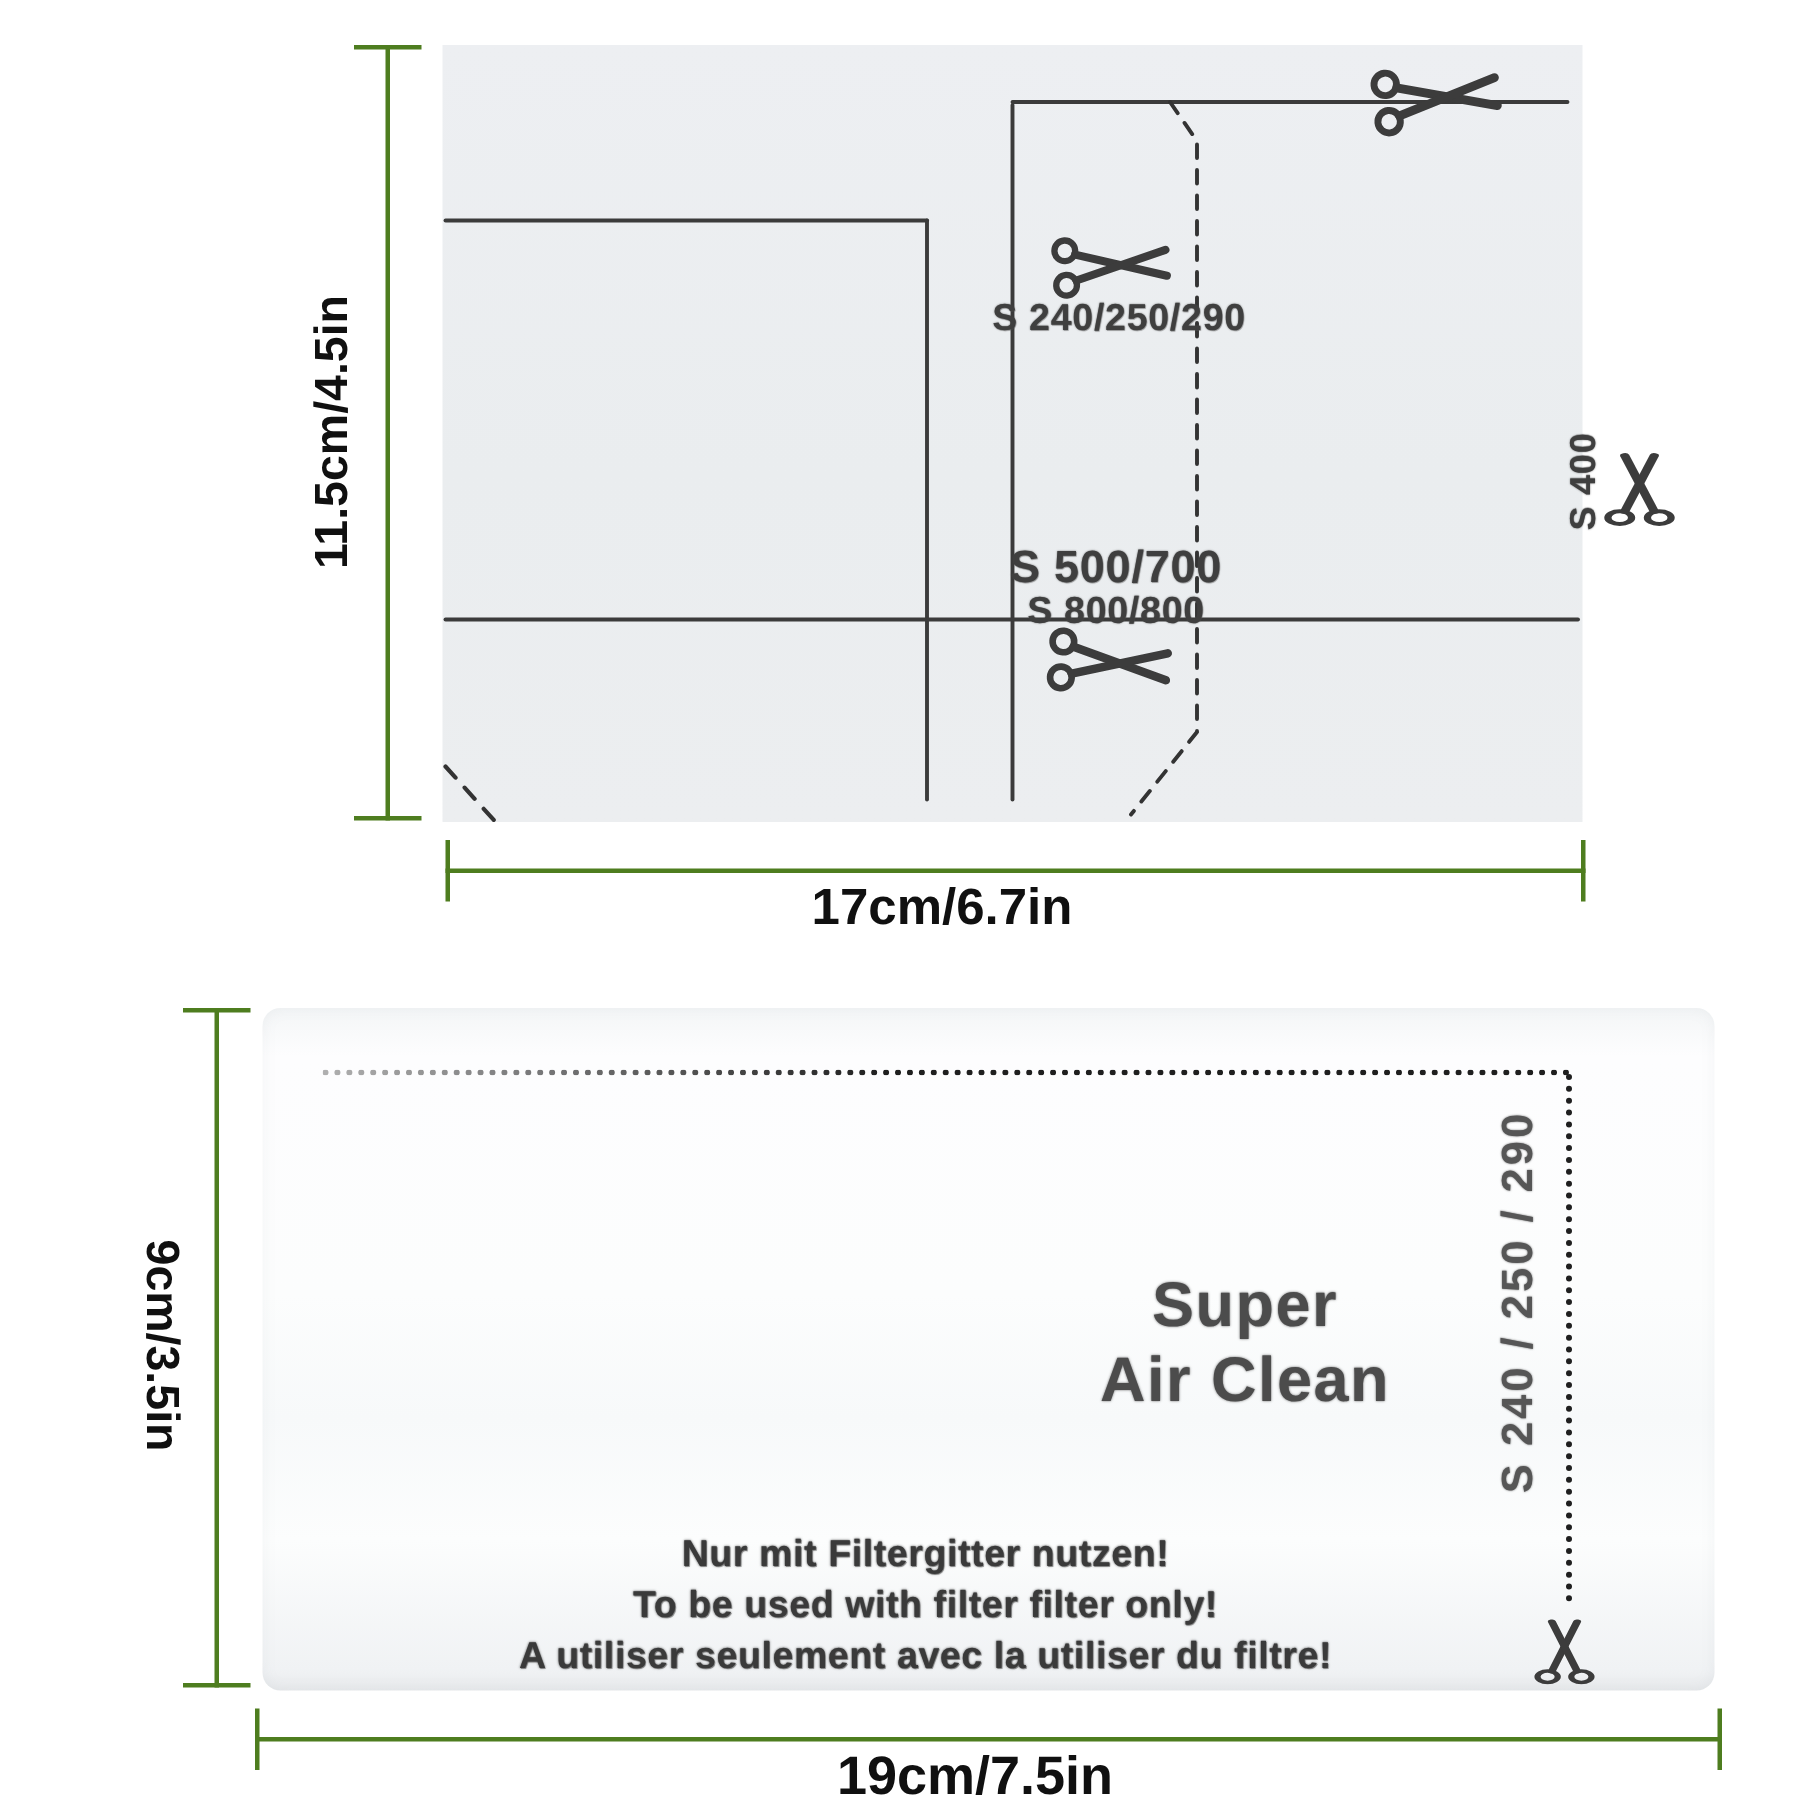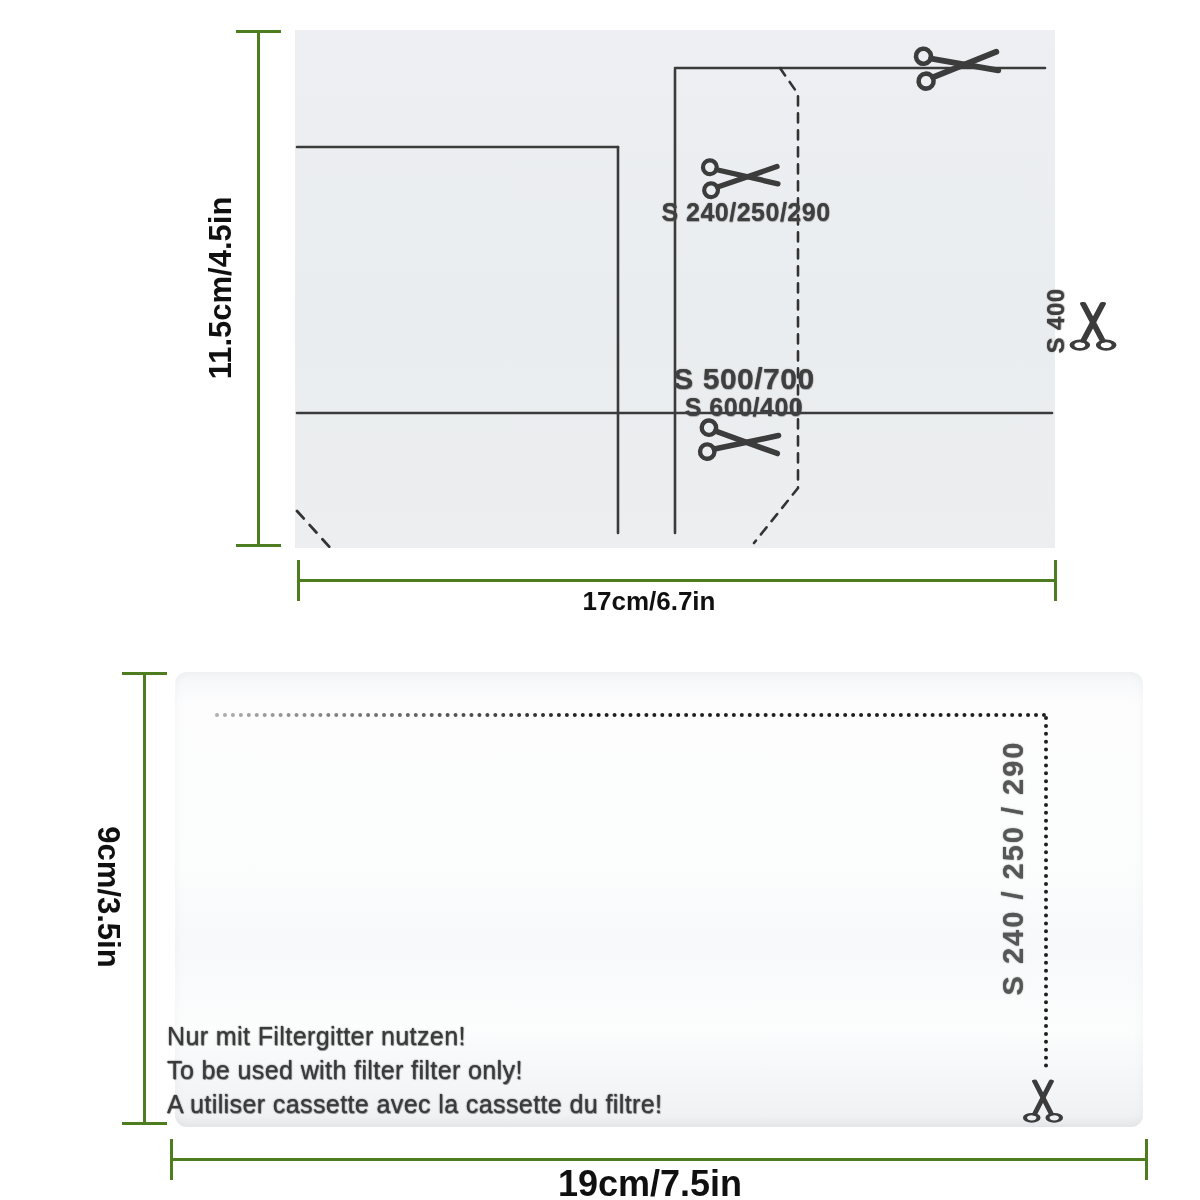--- a/index.html
+++ b/index.html
@@ -57,21 +57,21 @@
 
   .dim-v-top{left:257px;top:30px;height:517px;}
   .dim-h-top{left:297px;top:579px;width:760px;}
   .dim-v-bottom{left:143px;top:672px;height:453px;}
   .dim-h-bottom{left:170px;top:1158px;width:978px;}
 
   .dim-label{
     position:absolute;color:#101010;font-weight:bold;white-space:nowrap;
   }
   .dim-label-height-top{left:221px;top:288px;font-size:31px;transform:translate(-50%,-50%) rotate(-90deg);}
-  .dim-label-width-top{left:649px;top:586px;font-size:26px;transform:translateX(-50%);}
+  .dim-label-width-top{left:628px;top:586px;font-size:34px;transform:translateX(-50%);}
   .dim-label-height-bottom{left:108px;top:897px;font-size:31px;transform:translate(-50%,-50%) rotate(90deg);}
   .dim-label-width-bottom{left:650px;top:1163px;font-size:36px;transform:translateX(-50%);}
 
   
   .filter-photo-bottom{
     left:175px;top:672px;width:968px;height:455px;border-radius:12px;
     background:linear-gradient(180deg,#f4f6f7 0%,#fdfdfe 7%,#fcfdfd 42%,#f7f9fa 60%,#fcfdfd 78%,#f0f2f4 97%,#e8eaec 100%);
     box-shadow:inset 0 0 10px rgba(120,130,140,.08);
   }
   .dotted-h{
@@ -86,22 +86,22 @@
   }
   .brand{
     position:absolute;left:480px;top:173px;width:350px;text-align:center;
     color:var(--brand-gray);font-weight:bold;font-size:42px;line-height:50px;letter-spacing:1px;
     text-shadow:0 0 1.6px rgba(80,80,80,.9);
   }
   .usage-notes{
     position:absolute;left:442px;top:347px;width:0;overflow:visible;
   }
   .usage-notes div{
-    width:900px;margin-left:-450px;text-align:left;white-space:nowrap;
-    color:#3a3a3a;font-weight:normal;font-size:25px;line-height:34px;letter-spacing:.4px;
+    width:900px;margin-left:-450px;text-align:center;white-space:nowrap;
+    color:#3a3a3a;font-weight:bold;font-size:25px;line-height:34px;letter-spacing:.4px;
     text-shadow:0 0 1.6px rgba(55,55,55,.95), 0.6px 0.6px 0 rgba(90,90,90,.5);
   }
   .side-cut-label{
     position:absolute;left:838px;top:196px;color:#565656;font-weight:bold;
     font-size:29px;letter-spacing:2px;white-space:nowrap;
     transform:translate(-50%,-50%) rotate(-90deg);
     text-shadow:0 0 1.4px rgba(85,85,85,.9);
   }
 </style>
 </head>
@@ -145,21 +145,21 @@
     <svg viewBox="0 0 44 24">
         <circle class="sc-stroke" cx="5" cy="6" r="3.6" stroke-width="2.2"></circle>
         <circle class="sc-stroke" cx="5" cy="18" r="3.6" stroke-width="2.2"></circle>
         <path class="sc-stroke" d="M8.5 7.5 L40 16.5" stroke-width="2.8"></path>
         <path class="sc-stroke" d="M8.5 16.5 L40 7.5" stroke-width="2.8"></path>
       </svg>
   </span>
 
   <div class="scan-label lbl-240">S 240/250/290</div>
   <div class="scan-label lbl-500">S 500/700</div>
-  <div class="scan-label lbl-600">S 600/400</div>
+  <div class="scan-label lbl-600">S 800/800</div>
   <div class="scan-label lbl-400">S 400</div>
 
 </div>
 
 <span class="abs scissors s2">
   <svg viewBox="0 0 44 24">
       <circle class="sc-stroke" cx="5" cy="6" r="3.6" stroke-width="2.2"></circle>
       <circle class="sc-stroke" cx="5" cy="18" r="3.6" stroke-width="2.2"></circle>
       <path class="sc-stroke" d="M8.5 7.5 L40 16.5" stroke-width="2.8"></path>
       <path class="sc-stroke" d="M8.5 16.5 L40 7.5" stroke-width="2.8"></path>
@@ -168,27 +168,31 @@
 
 <div class="abs dim-shaft-v dim-v-top"></div>
 <div class="dim-label dim-label-height-top">11.5cm/4.5in</div>
 <div class="abs dim-shaft-h dim-h-top"></div>
 <div class="dim-label dim-label-width-top">17cm/6.7in</div>
 
 <div class="abs filter-photo-bottom">
   <div class="dotted-h"></div>
   <div class="dotted-v"></div>
 
+  <div class="brand">
+    <div>Super</div>
+    <div>Air Clean</div>
+  </div>
 
   <div class="side-cut-label">S 240 / 250 / 290</div>
 
   <div class="usage-notes">
     <div>Nur mit Filtergitter nutzen!</div>
     <div>To be used with filter filter only!</div>
-    <div>A utiliser cassette avec la cassette du filtre!</div>
+    <div>A utiliser seulement avec la utiliser du filtre!</div>
   </div>
 </div>
 
 <span class="abs scissors s5">
   <svg viewBox="0 0 44 24">
       <circle class="sc-stroke" cx="5" cy="6" r="3.6" stroke-width="2.2"></circle>
       <circle class="sc-stroke" cx="5" cy="18" r="3.6" stroke-width="2.2"></circle>
       <path class="sc-stroke" d="M8.5 7.5 L40 16.5" stroke-width="2.8"></path>
       <path class="sc-stroke" d="M8.5 16.5 L40 7.5" stroke-width="2.8"></path>
     </svg>

